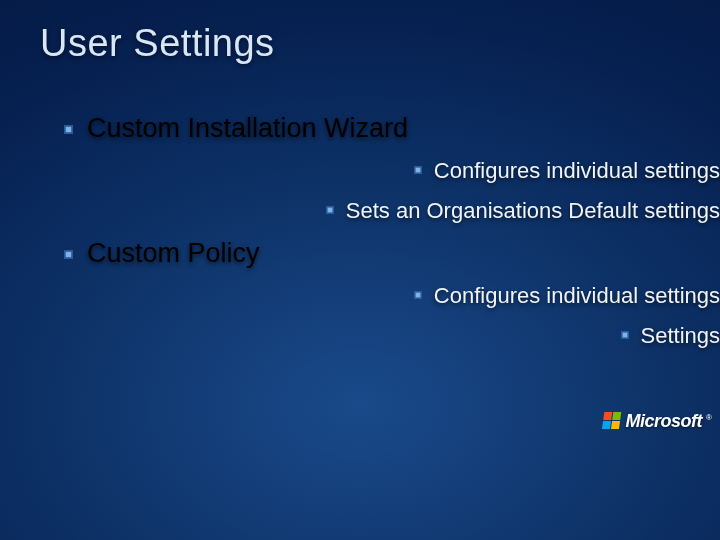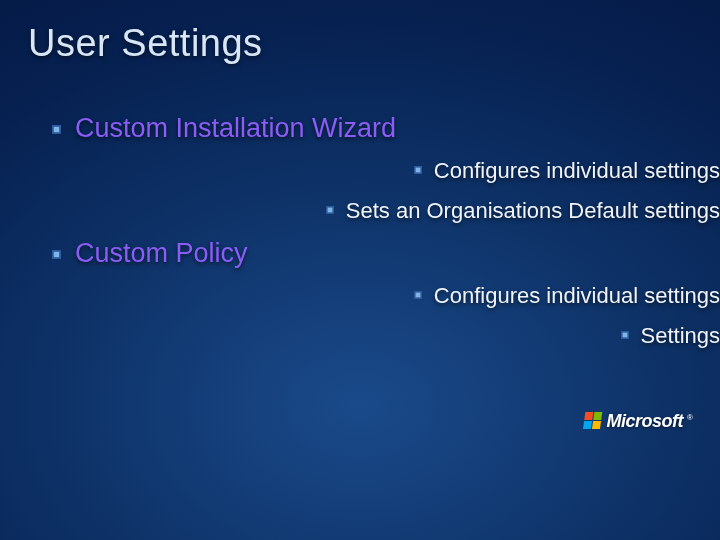--- a/index.html
+++ b/index.html
@@ -7,21 +7,21 @@
   body {
     font-family: Arial, Helvetica, sans-serif;
     background: radial-gradient(ellipse 900px 650px at 50% 75%, #1a4a8a 0%, #0d3166 35%, #062050 60%, #031238 100%);
     color: #fff;
     position: relative;
   }
   .slide {
     width: 720px;
     height: 448px;
     position: relative;
-    padding: 22px 0 0 28px;
+    padding: 22px 0 0 40px;
   }
   .title {
     font-size: 38px;
     font-weight: 400;
     color: #d9e6f5;
     text-shadow: 0 2px 4px rgba(0,0,0,0.5);
     margin-bottom: 48px;
     letter-spacing: 0.5px;
   }
   .bullet {
@@ -32,26 +32,26 @@
   .bullet.lvl1 { margin-left: 24px; margin-bottom: 14px; }
   .bullet.lvl2 { margin-left: 78px; margin-bottom: 14px; justify-content: flex-end; }
   .bullet .sq {
     flex: 0 0 auto;
     margin-top: 0.5em;
     margin-right: 14px;
   }
   .bullet.lvl1 .sq { width: 9px; height: 9px; margin-top: 12px; }
   .bullet.lvl2 .sq { width: 8px; height: 8px; margin-top: 8px; margin-right: 12px; }
   .bullet .txt { text-shadow: 0 2px 4px rgba(0,0,0,0.6); }
-  .bullet.lvl1 .txt { font-size: 27px; font-weight: 400; color: #8b5cf6; }
+  .bullet.lvl1 .txt { font-size: 27px; font-weight: 400; color: #000000; }
   .bullet.lvl2 .txt { font-size: 22px; font-weight: 400; color: #f0f4fa; }
   .group { margin-bottom: 8px; }
   .logo {
     position: absolute;
-    right: 27px;
+    right: 8px;
     bottom: 16px;
     display: flex;
     align-items: center;
     gap: 4px;
   }
   .logo-text {
     font-size: 18px;
     font-weight: 700;
     font-style: italic;
     color: #fff;

